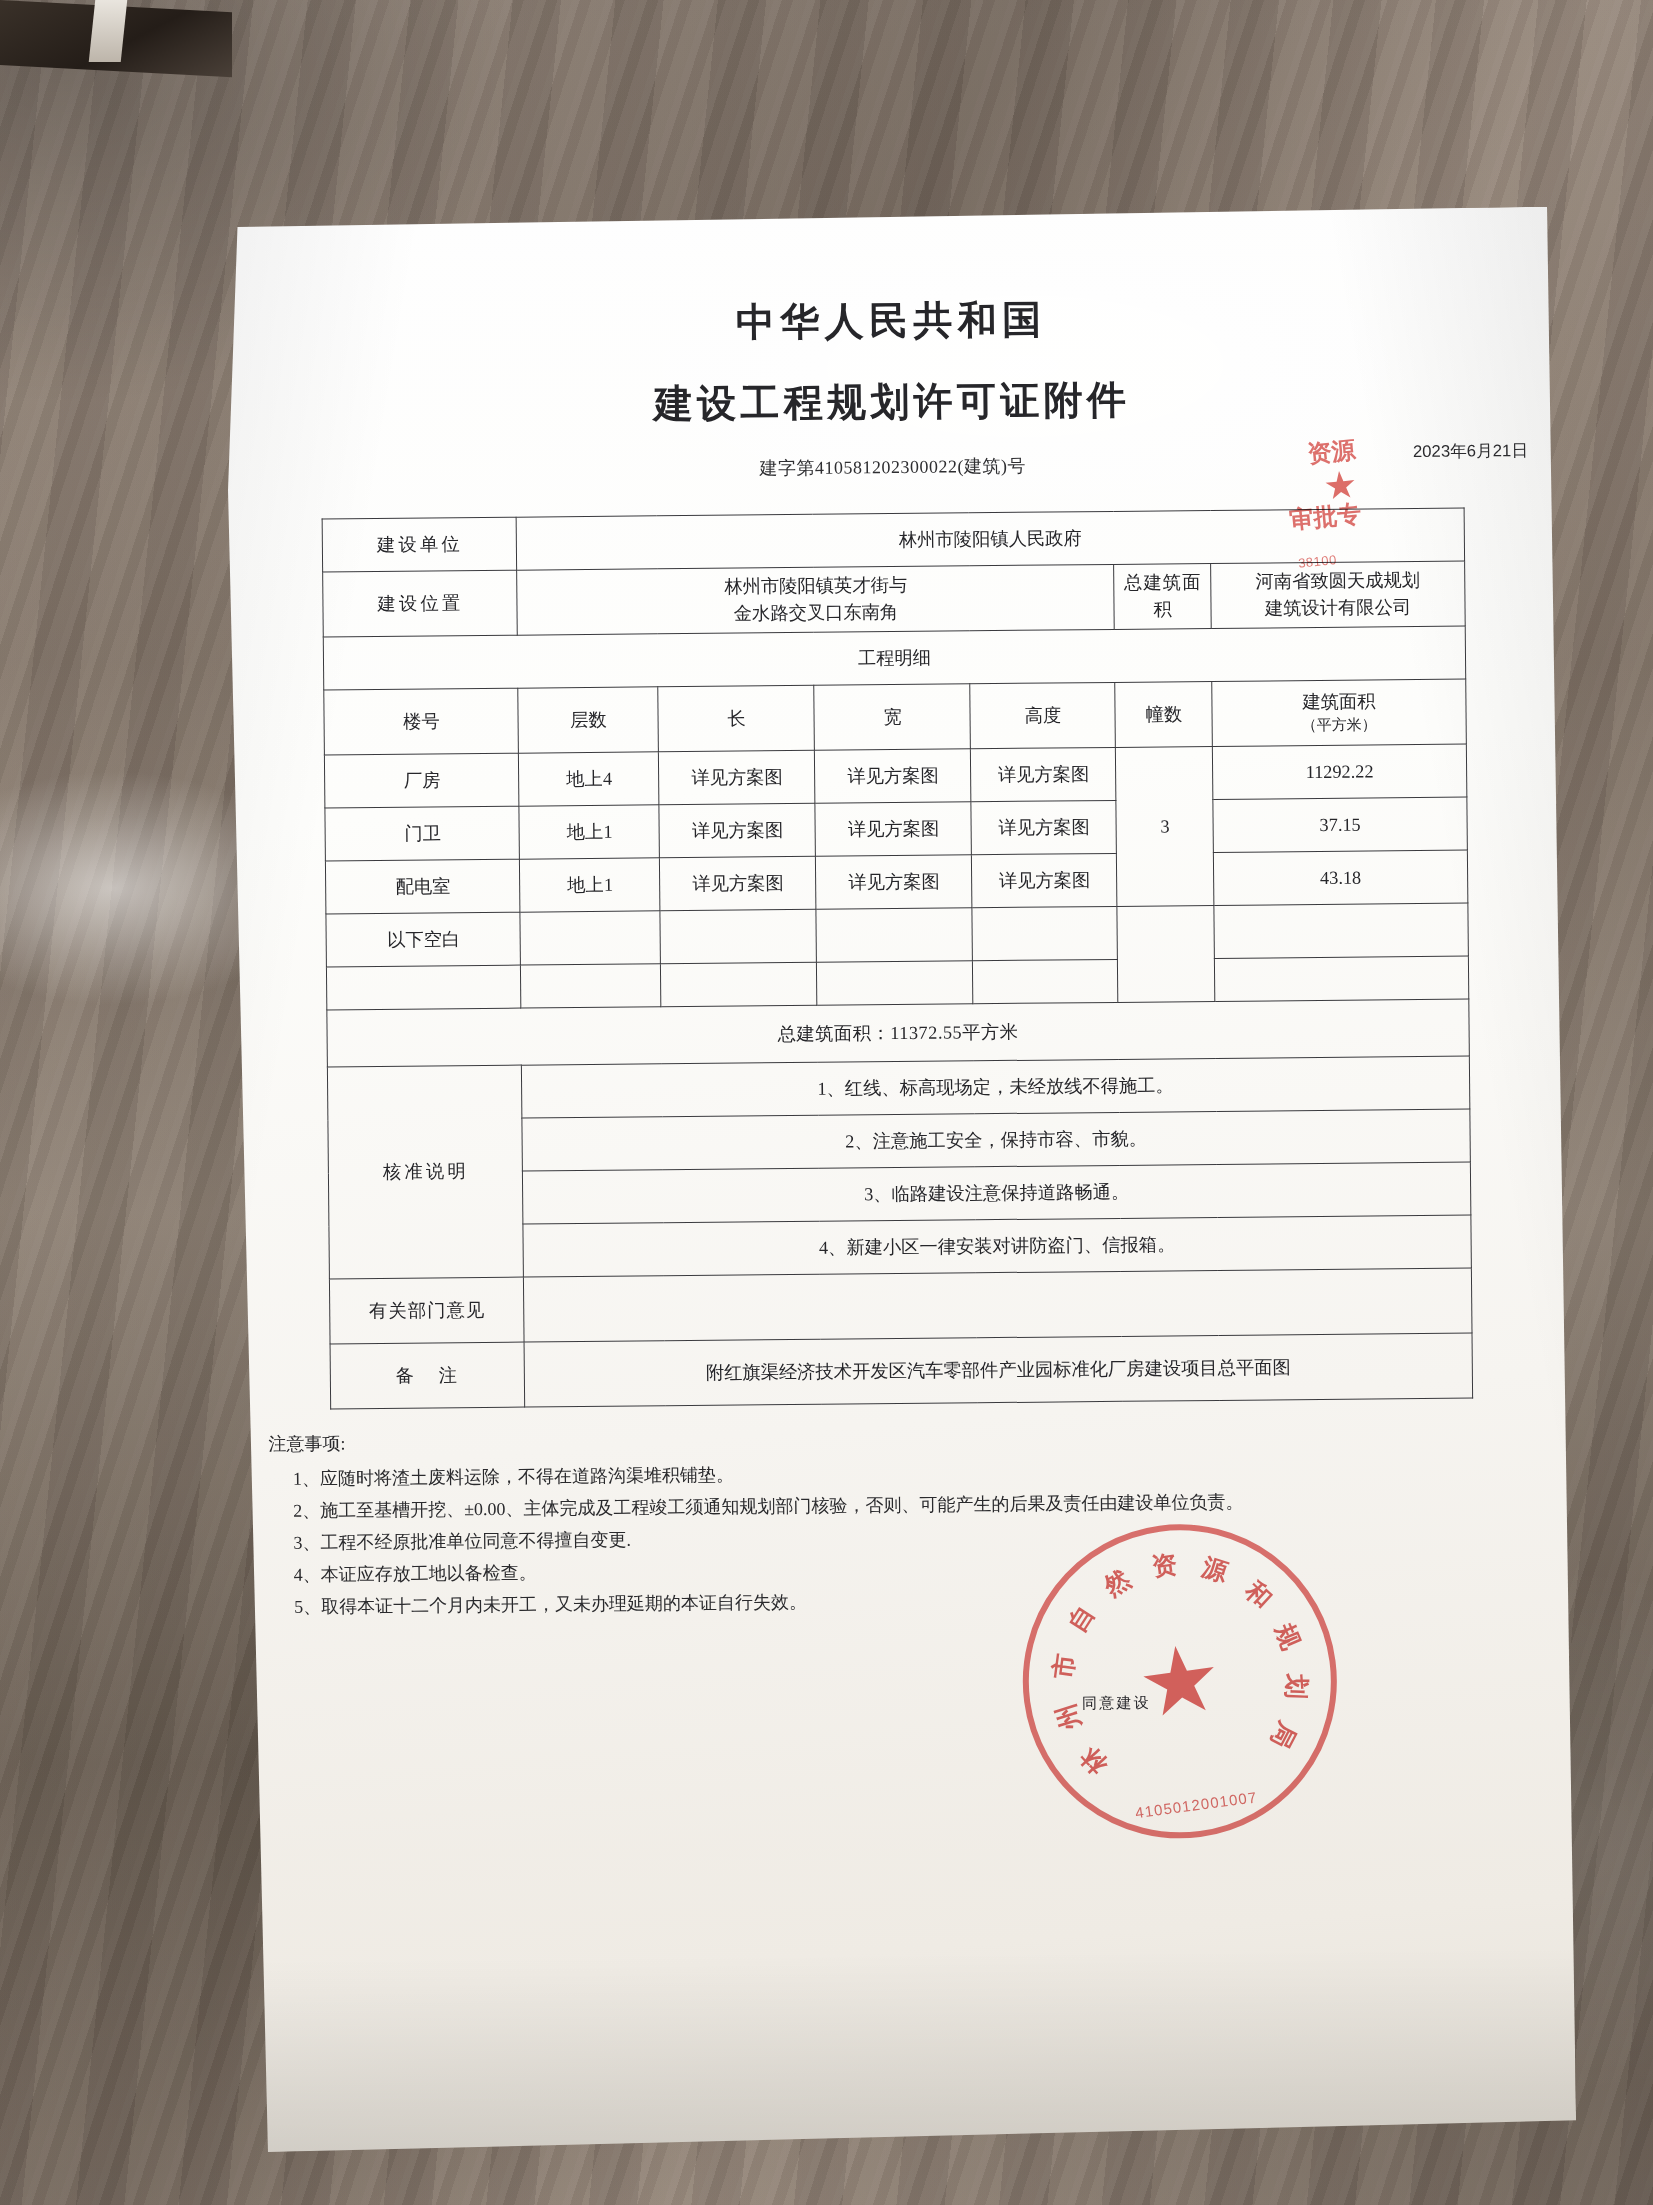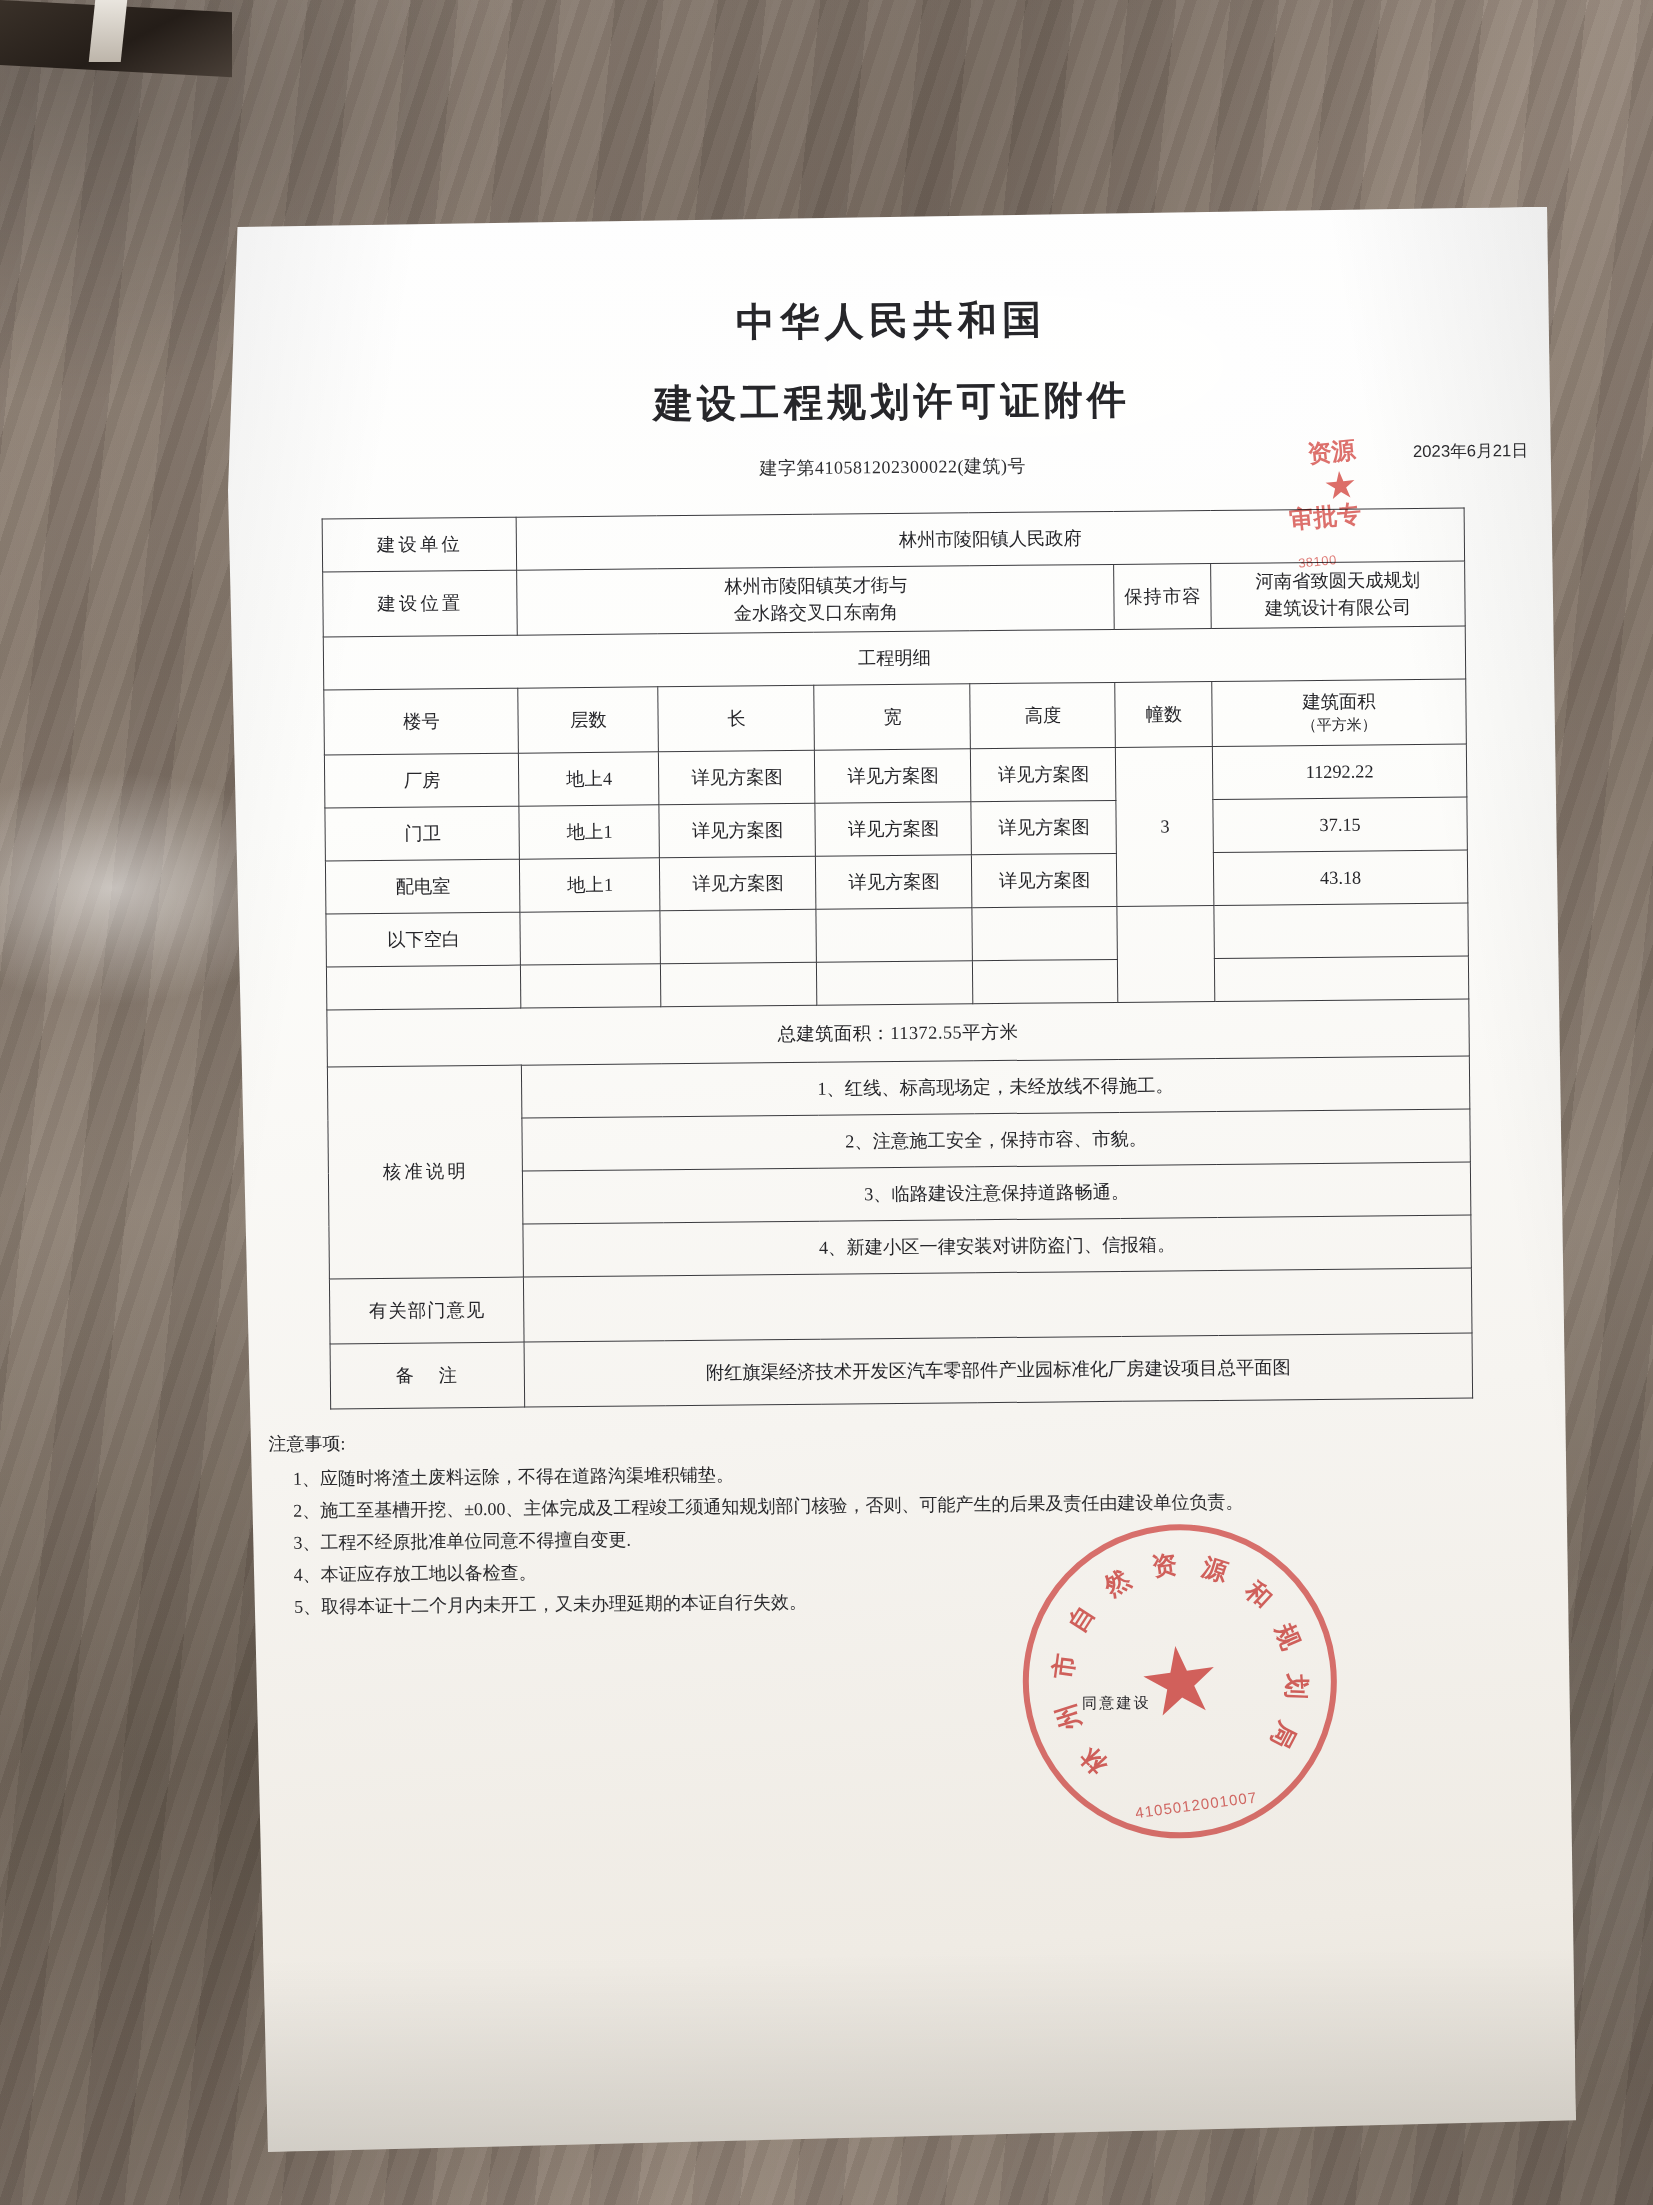--- a/index.html
+++ b/index.html
@@ -283,21 +283,21 @@
         <tr>
           <td class="h90 lbl">建设单位</td>
           <td class="h90" colspan="6">林州市陵阳镇人民政府</td>
         </tr>
         <tr>
           <td class="h110 lbl">建设位置</td>
           <td class="h110 two-line" colspan="4">
             <div>林州市陵阳镇英才街与</div>
             <div>金水路交叉口东南角</div>
           </td>
-          <td class="h110 lbl" style="letter-spacing:1.1px">保持市容</td>
+          <td class="h110 lbl" style="letter-spacing:1.1px">总建筑面积</td>
           <td class="h110 two-line">
             <div>河南省致圆天成规划</div>
             <div>建筑设计有限公司</div>
           </td>
         </tr>
         <tr>
           <td class="h90" colspan="7">工程明细</td>
         </tr>
         <tr>
           <td class="h110">楼号</td>

